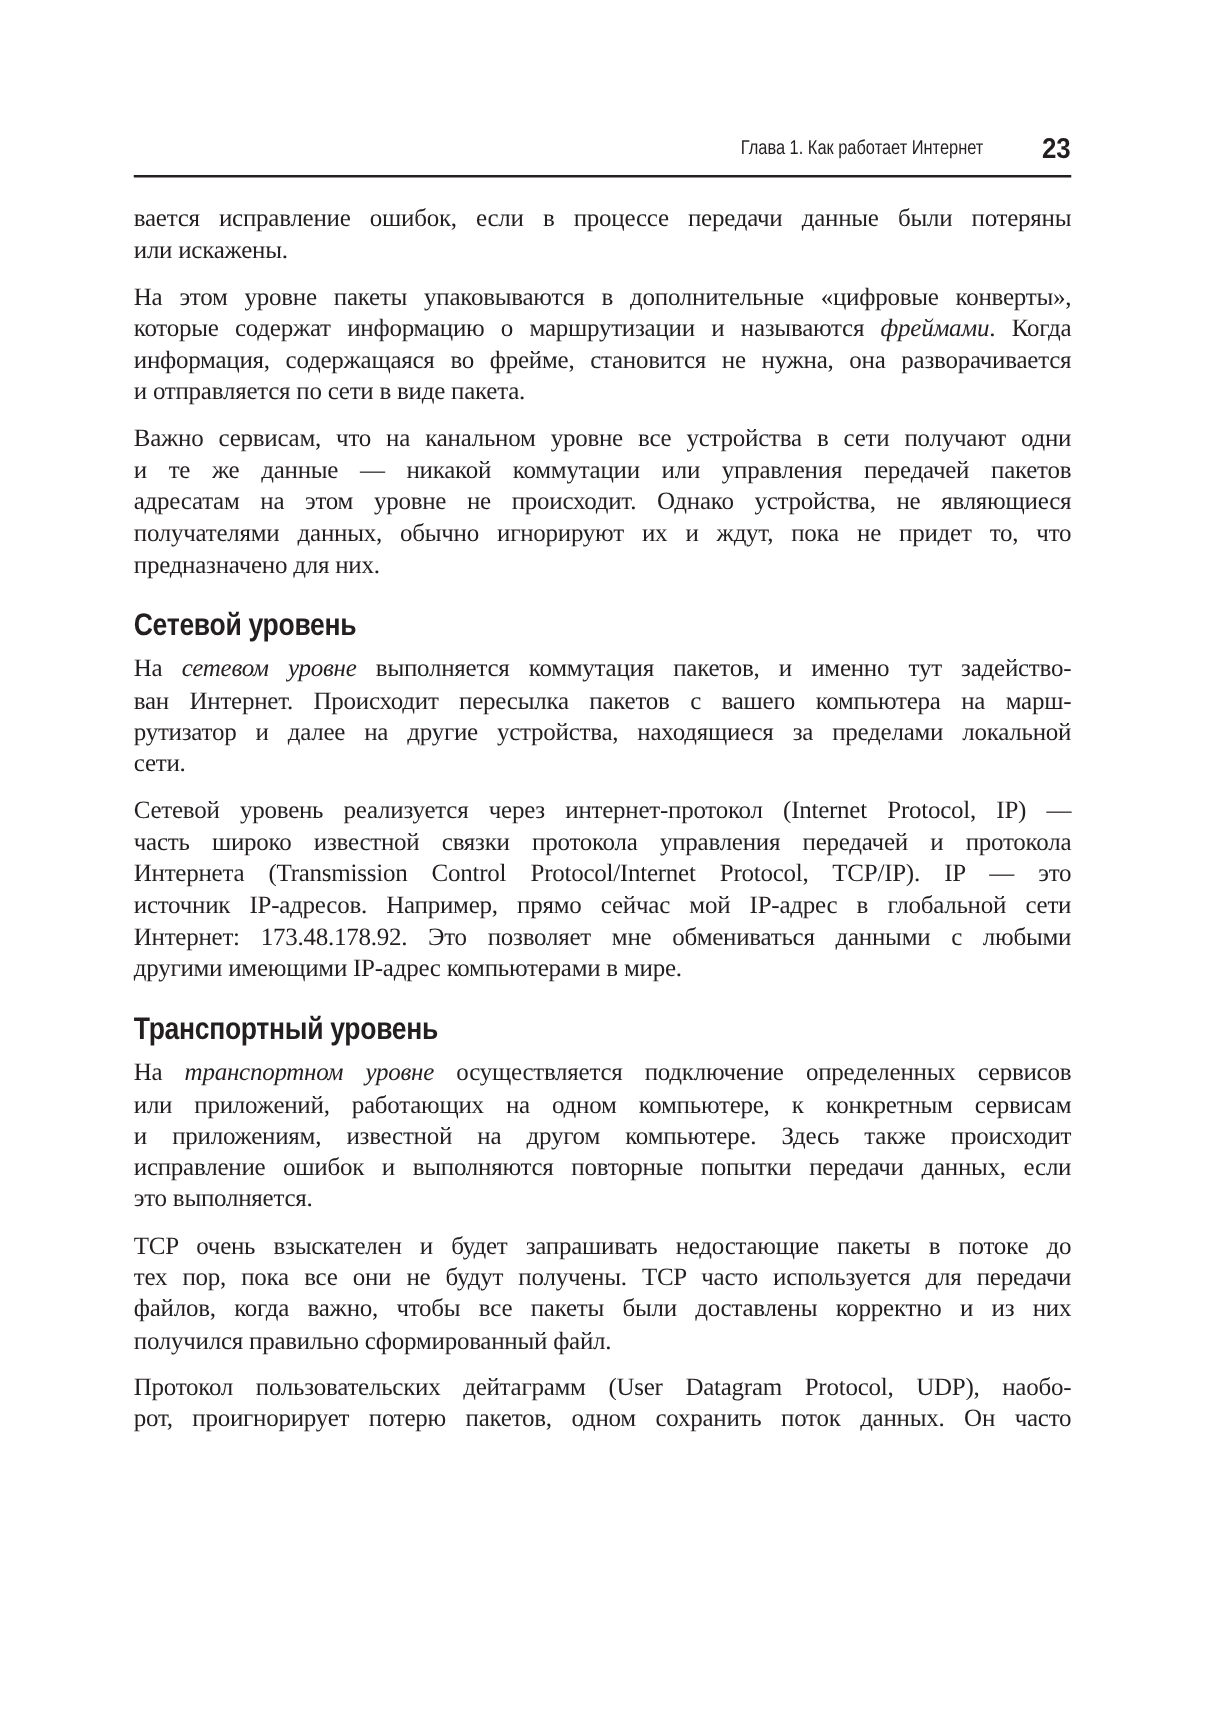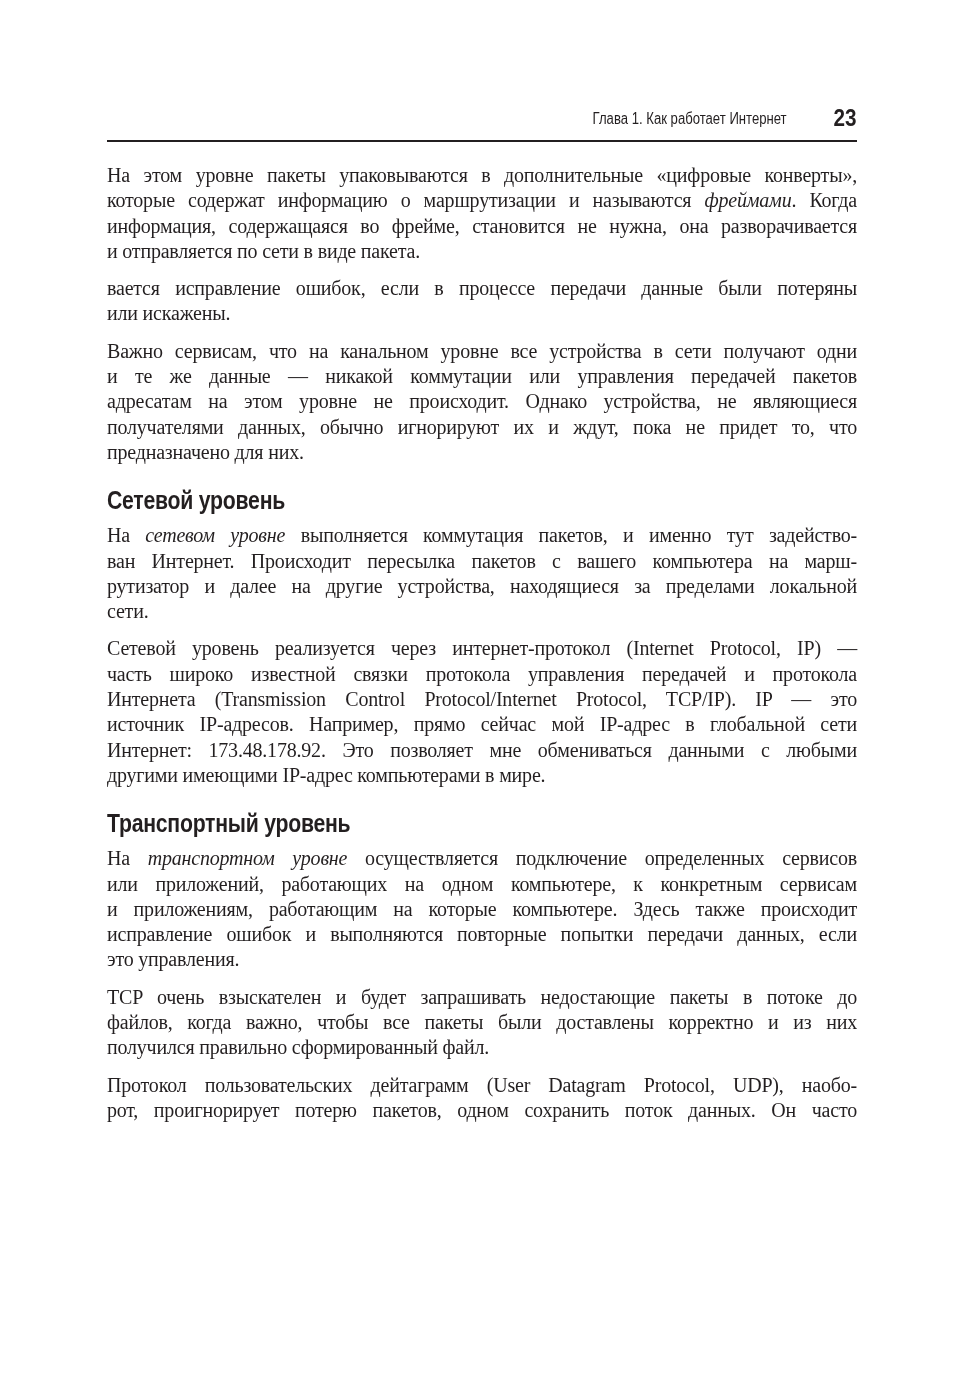--- a/index.html
+++ b/index.html
@@ -38,29 +38,29 @@
 <body>
 
 <div class="header">
   <span class="running-title">Глава 1. Как работает Интернет</span>
   <span class="page-number">23</span>
 </div>
 
 <div class="content">
 
   <div class="para">
+    <span class="line">вается исправление ошибок, если в процессе передачи данные были потеряны</span>
+    <span class="line last">или искажены.</span>
+  </div>
+
+  <div class="para">
     <span class="line">На этом уровне пакеты упаковываются в дополнительные «цифровые конверты»,</span>
     <span class="line"><span>которые содержат информацию о маршрутизации и называются </span><span class="it">фреймами</span><span>. Когда</span></span>
     <span class="line">информация, содержащаяся во фрейме, становится не нужна, она разворачивается</span>
     <span class="line last">и отправляется по сети в виде пакета.</span>
-  </div>
-
-  <div class="para">
-    <span class="line">вается исправление ошибок, если в процессе передачи данные были потеряны</span>
-    <span class="line last">или искажены.</span>
   </div>
 
   <div class="para">
     <span class="line">Важно сервисам, что на канальном уровне все устройства в сети получают одни</span>
     <span class="line">и те же данные — никакой коммутации или управления передачей пакетов</span>
     <span class="line">адресатам на этом уровне не происходит. Однако устройства, не являющиеся</span>
     <span class="line">получателями данных, обычно игнорируют их и ждут, пока не придет то, что</span>
     <span class="line last">предназначено для них.</span>
   </div>
 
@@ -80,27 +80,28 @@
     <span class="line">источник IP-адресов. Например, прямо сейчас мой IP-адрес в глобальной сети</span>
     <span class="line">Интернет: 173.48.178.92. Это позволяет мне обмениваться данными с любыми</span>
     <span class="line last">другими имеющими IP-адрес компьютерами в мире.</span>
   </div>
 
   <h2>Транспортный уровень</h2>
 
   <div class="para">
     <span class="line"><span>На </span><span class="it">транспортном уровне</span><span> осуществляется подключение определенных сервисов</span></span>
     <span class="line">или приложений, работающих на одном компьютере, к конкретным сервисам</span>
-    <span class="line">и приложениям, работающим на которые компьютере. Здесь также происходит</span>
+    <span class="line">и приложениям, известной на другом компьютере. Здесь также происходит</span>
     <span class="line">исправление ошибок и выполняются повторные попытки передачи данных, если</span>
-    <span class="line last">это управления.</span>
+    <span class="line last">это выполняется.</span>
   </div>
 
   <div class="para">
     <span class="line">TCP очень взыскателен и будет запрашивать недостающие пакеты в потоке до</span>
+    <span class="line">тех пор, пока все они не будут получены. TCP часто используется для передачи</span>
     <span class="line">файлов, когда важно, чтобы все пакеты были доставлены корректно и из них</span>
     <span class="line last">получился правильно сформированный файл.</span>
   </div>
 
   <div class="para">
     <span class="line">Протокол пользовательских дейтаграмм (User Datagram Protocol, UDP), наобо-</span>
     <span class="line">рот, проигнорирует потерю пакетов, одном сохранить поток данных. Он часто</span>
   </div>
 
 </div>

